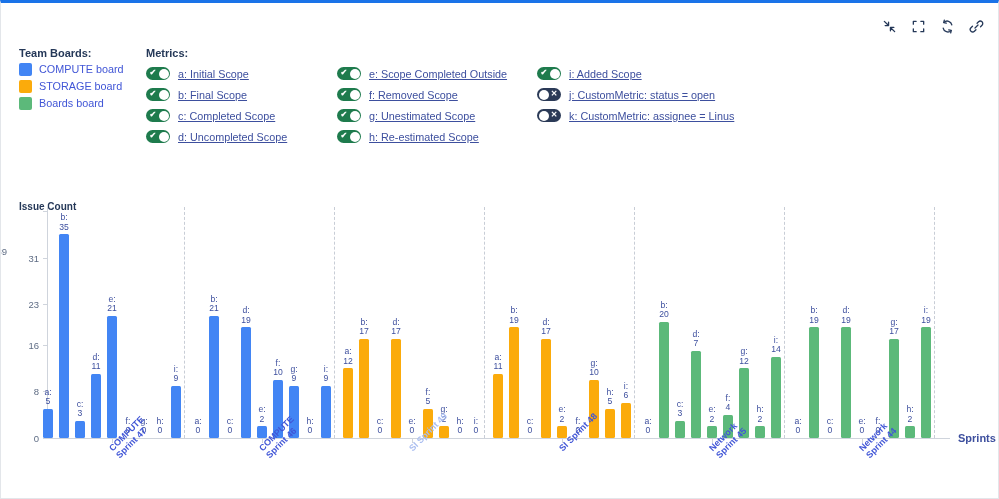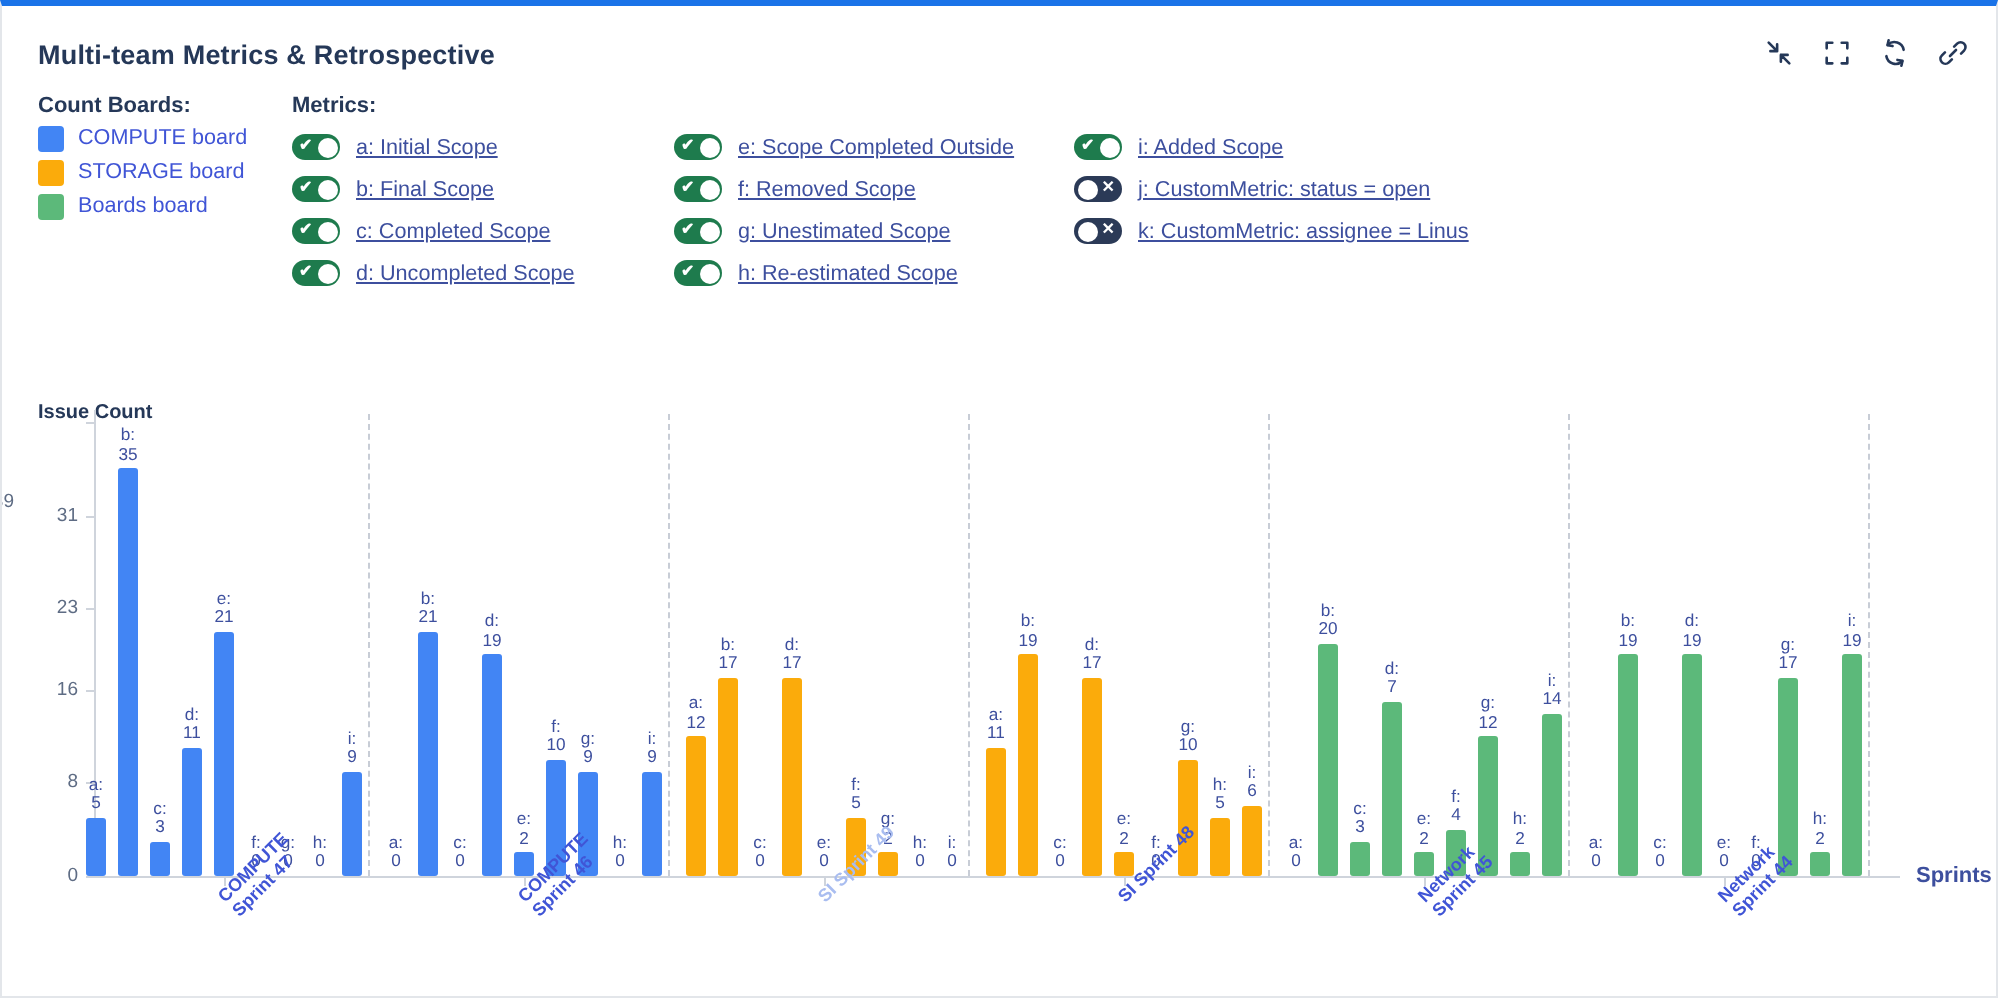--- a/index.html
+++ b/index.html
@@ -201,21 +201,20 @@
     position: absolute;
     width: 1px; height: 4px;
     background: #cfd4dc;
   }
 </style>
 </head>
 <body>
 
 <div id="app">
 
-  <div class="title">Multi-team Metrics &amp; Retrospective</div>
 
   <div class="hdr-icons">
     <span class="ic">
       <svg viewBox="0 0 16 16" width="15" height="15" fill="none" stroke="#253858" stroke-width="1.4" stroke-linecap="round" stroke-linejoin="round">
         <path d="M7 7 L2.5 2.5 M7 7 L7 3.4 M7 7 L3.4 7"></path>
         <path d="M9 9 L13.5 13.5 M9 9 L9 12.6 M9 9 L12.6 9"></path>
       </svg>
     </span>
     <span class="ic">
       <svg viewBox="0 0 16 16" width="15" height="15" fill="none" stroke="#253858" stroke-width="1.4" stroke-linecap="round" stroke-linejoin="round">
@@ -238,21 +237,21 @@
         <path d="M6.4 9.6 L9.6 6.4"></path>
         <path d="M8.6 4.6 L10.2 3.0 A2.6 2.6 0 0 1 13.9 6.7 L12.3 8.3"></path>
         <path d="M7.4 11.4 L5.8 13.0 A2.6 2.6 0 0 1 2.1 9.3 L3.7 7.7"></path>
       </svg>
     </span>
   </div>
 
   <div class="legend-wrap">
 
     <div class="boards">
-      <div class="sec-head">Count Boards:</div>
+      <div class="sec-head">Team Boards:</div>
       <div id="boards-list">
           <div class="board-row">
             <span class="swatch" style="background: rgb(66, 133, 244);"></span>
             <span class="board-label">COMPUTE board</span>
           </div>
           <div class="board-row">
             <span class="swatch" style="background: rgb(251, 171, 11);"></span>
             <span class="board-label">STORAGE board</span>
           </div>
           <div class="board-row">

